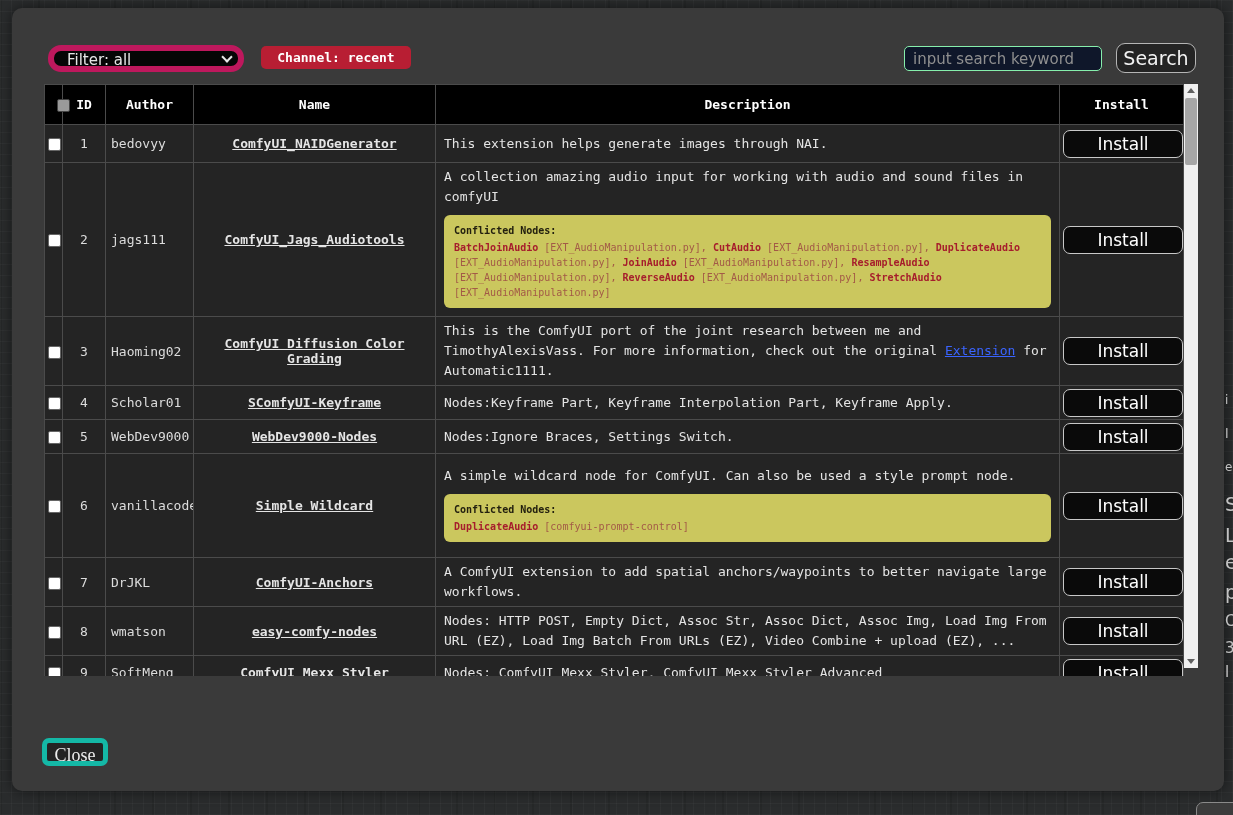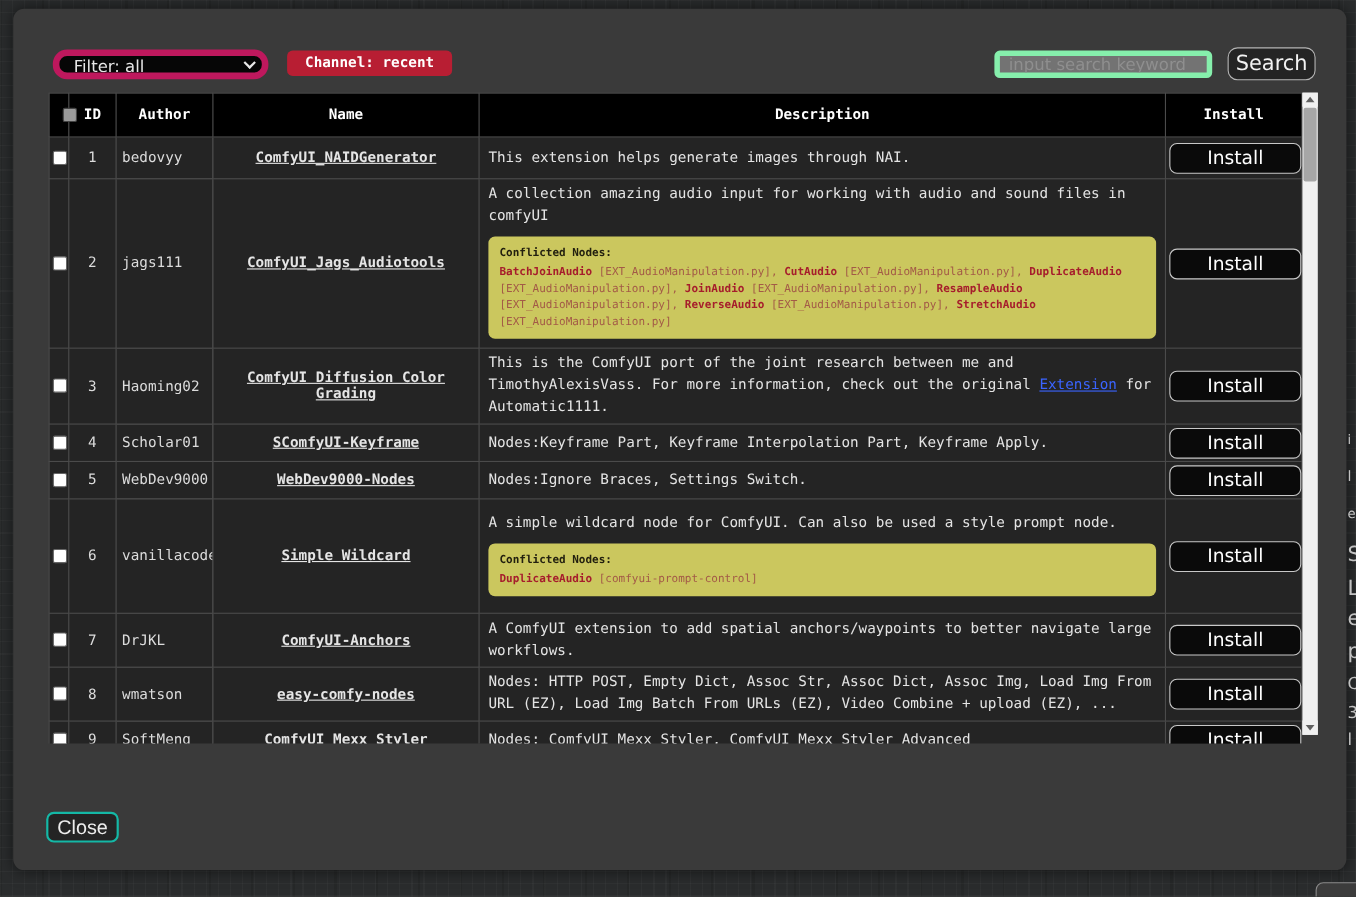--- a/index.html
+++ b/index.html
@@ -29,21 +29,21 @@
     border-right:2px solid #e8e8e8; border-bottom:2px solid #e8e8e8; transform:rotate(45deg);
   }
   .channel-btn {
     position:absolute; left:249px; top:38px; width:150px; height:23px;
     background:#b81e33; border:none; border-radius:5px; color:#fff;
     font-family:"DejaVu Sans Mono","Liberation Mono",monospace; font-weight:bold; font-size:13px;
     line-height:22px; text-align:center; cursor:pointer;
   }
   .search-input {
     position:absolute; left:892px; top:38px; width:198px; height:25px;
-    background:#737373; border:5px solid #86efac; border-radius:5px;
+    background:#0f172a; border:1px solid #86efac; border-radius:5px;
     color:#cfcfcf; font-size:15px; padding:0 8px;
     font-family:"DejaVu Sans","Liberation Sans",sans-serif;
   }
   .search-input::placeholder { color:#8f8f8f; }
   .search-btn {
     position:absolute; left:1104px; top:35px; width:80px; height:30px;
     background:#242424; border:1px solid #b5b5b5; border-radius:9px;
     color:#f2f2f2; font-size:19px; line-height:26px; cursor:pointer;
     font-family:"DejaVu Sans","Liberation Sans",sans-serif;
   }
@@ -85,23 +85,23 @@
   .sb-btn { position:absolute; left:0; width:14px; height:13px; background:#f0f0f0; cursor:pointer; }
   .sb-up { top:0; } .sb-down { bottom:0; }
   .tri-up { position:absolute; left:3px; top:4px; width:0; height:0;
             border-left:4px solid transparent; border-right:4px solid transparent; border-bottom:5px solid #606060; }
   .tri-down { position:absolute; left:3px; top:4px; width:0; height:0;
             border-left:4px solid transparent; border-right:4px solid transparent; border-top:5px solid #606060; }
   .sb-thumb { position:absolute; left:1px; top:14px; width:12px; height:67px; background:#a6a6a6; border-radius:2px; cursor:grab; }
   
   .close-btn {
     position:absolute; left:30px; top:730px; width:66px; height:28px;
-    background:#242424; border:2px solid #14b8a6; border-radius:7px;
+    background:#242424; border:5px solid #14b8a6; border-radius:7px;
     color:#ececec; font-size:18px; line-height:24px; text-align:center; cursor:pointer;
-    font-family:Liberation Sans, sans-serif;
+    font-family:Liberation Serif, serif;
   }
   
   .edge-strip { position:absolute; left:1224px; top:0; width:9px; height:815px; overflow:hidden; }
   .edge-frag { position:absolute; left:1px; color:#c2c2c2; font-family:"DejaVu Sans","Liberation Sans",sans-serif; white-space:nowrap; }
   .corner-btn { position:absolute; left:1196px; top:802px; width:60px; height:26px;
                 background:#3c3c3c; border:1px solid #8a8a8a; border-radius:7px; }
 </style>
 </head>
 <body>
 

